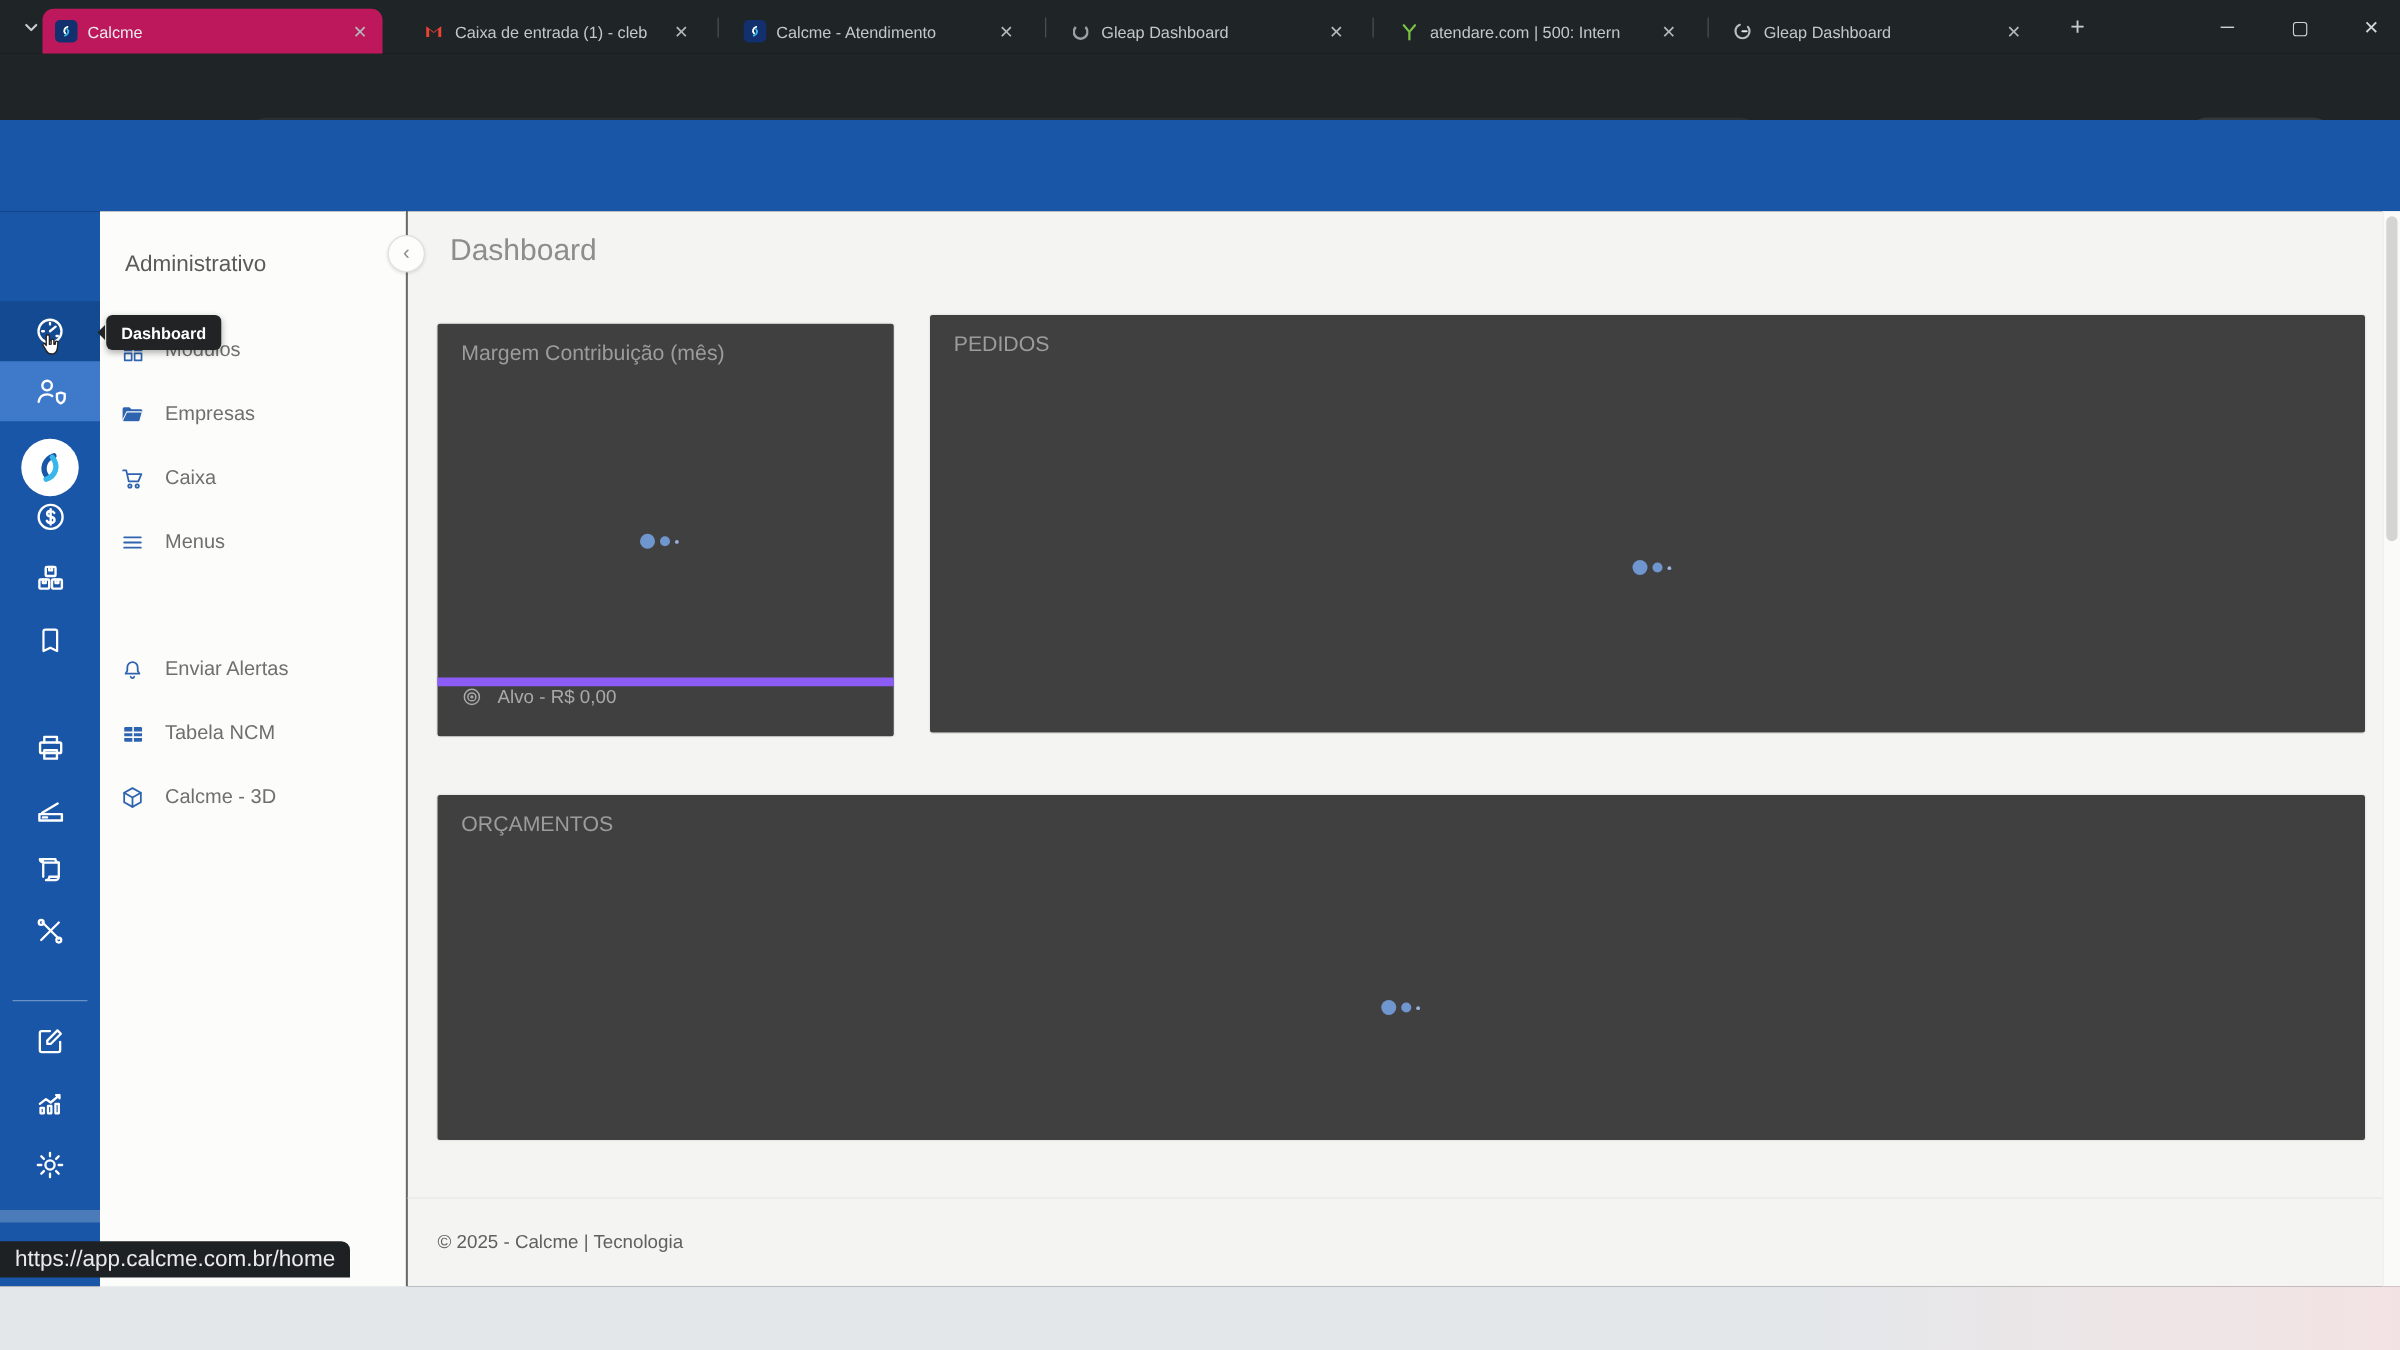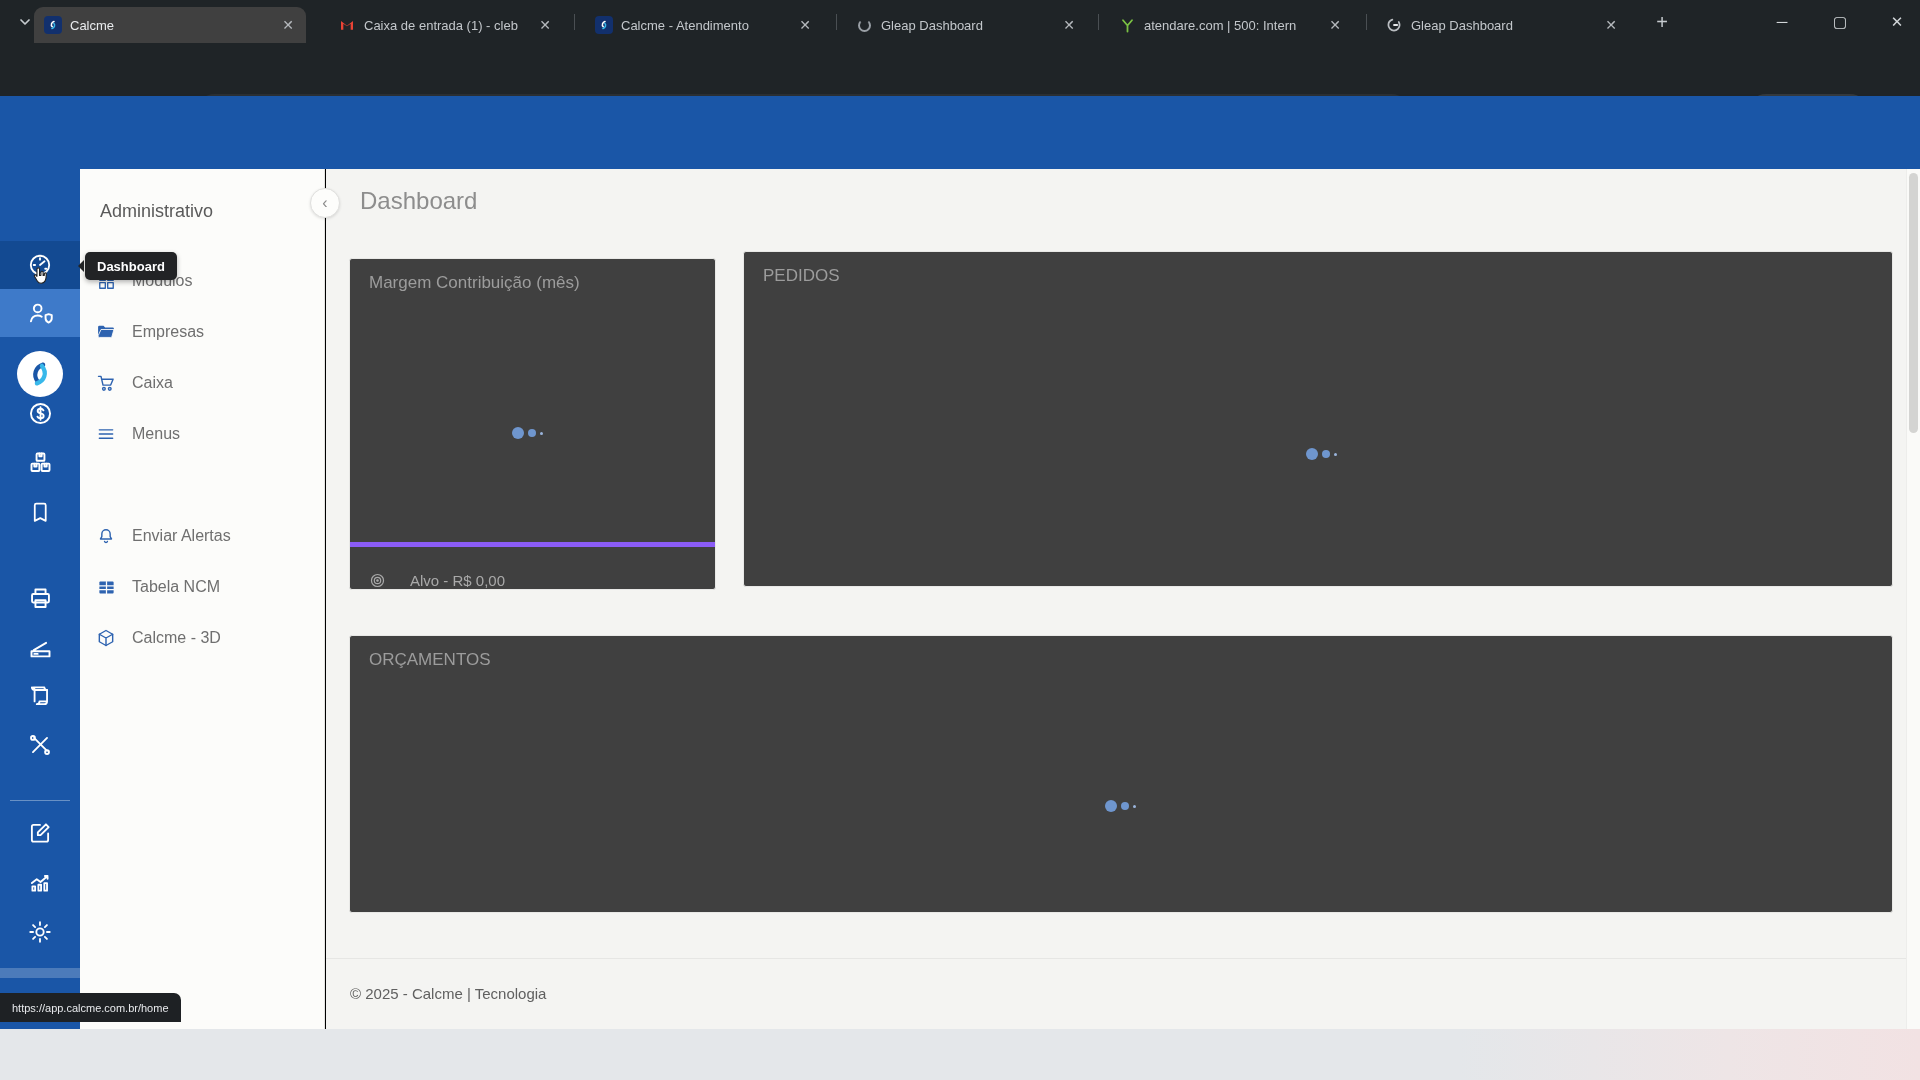--- a/index.html
+++ b/index.html
@@ -5,21 +5,21 @@
   *{margin:0;padding:0;box-sizing:border-box}
   html,body{width:1920px;height:1080px;overflow:hidden;background:#000}
   body{font-family:"Liberation Sans","DejaVu Sans",sans-serif;position:relative}
   .abs{position:absolute}
   .i{display:flex;align-items:center;justify-content:center}
   svg{display:block;fill:none;stroke:currentColor;stroke-width:1.7;stroke-linecap:round;stroke-linejoin:round}
 
   
   #tabbar{left:0;top:0;width:1920px;height:43px;background:#1f2427}
   .tab{position:absolute;top:7px;height:36px;border-radius:9px 9px 0 0;display:flex;align-items:center;gap:8px;padding:0 10px;font-size:13px;color:#c3c7cb;overflow:hidden}
-  .tab.active{background:#404040;color:#e9ebed}
+  .tab.active{background:#be185d;color:#e9ebed}
   .tab .title{white-space:nowrap;overflow:hidden;text-overflow:clip;flex:1}
   .tab .close{font-size:14px;color:#b5b9bd;flex:0 0 auto;width:16px;text-align:center}
   .fav{width:18px;height:18px;flex:0 0 auto;border-radius:4px;display:flex;align-items:center;justify-content:center}
   .fav.calcme{background:#12306d}
   .sep{position:absolute;top:14px;width:1px;height:16px;background:#4a4f53}
   .winbtn{position:absolute;top:0;height:43px;width:46px;color:#d2d6d9;font-size:15px;display:flex;align-items:center;justify-content:center}
   #toolbar{left:0;top:43px;width:1920px;height:53px;background:#1f2427}
   .tbico{position:absolute;top:53px;width:34px;height:34px;color:#c6cbcf;border-radius:50%}
   #omnibox{left:196px;top:51px;width:1214px;height:37px;background:#2a2f33;border-radius:19px;position:absolute;display:flex;align-items:center}
   #urltext{color:#e8eaed;font-size:15px;margin-left:14px}
@@ -59,26 +59,26 @@
   #back-chip{position:absolute;left:310px;top:188px;width:30px;height:30px;border-radius:50%;background:#fdfdfb;border:1px solid #e0e0de;color:#8b8b8b;font-size:16px;z-index:5;box-shadow:0 1px 3px rgba(0,0,0,.12)}
 
   
   #main{left:326px;top:169px;width:1594px;height:860px;background:#f4f4f2}
   #page-title{position:absolute;left:34px;top:18px;font-size:24px;color:#8d8d8d}
   .card{position:absolute;background:#404040;border:1px solid #e8e8e6;border-radius:3px}
   .card .ctitle{position:absolute;left:19px;top:14px;font-size:17px;color:#9c9c9c}
   .spinner{position:absolute;display:flex;align-items:center;gap:4px}
   .spinner b{border-radius:50%;background:#6f96ce;display:block}
   .d1{width:12px;height:12px}.d2{width:8px;height:8px}.d3{width:3px;height:3px;background:#9ab4dc !important}
-  #card1-footer{position:absolute;left:0;bottom:0;width:100%;height:47px;border-top:5px solid #8b5cf6;display:flex;align-items:flex-end;gap:24px;padding-left:19px;color:#a9a9a9;font-size:15px}
+  #card1-footer{position:absolute;left:0;bottom:0;width:100%;height:47px;border-top:7px solid #8b5cf6;display:flex;align-items:flex-start;gap:12px;padding-left:19px;color:#a9a9a9;font-size:15px}
   #main-footer{position:absolute;left:0;top:789px;width:1594px;border-top:1px solid #e6e6e4;height:70px}
   #main-footer .txt{position:absolute;left:24px;top:26px;font-size:15px;color:#606060}
   #scrollbar{position:absolute;right:0;top:0;width:14px;height:860px;background:#fafaf8;border-left:1px solid #ededeb}
   #scrollbar .thumb{position:absolute;left:2px;top:4px;width:9px;height:260px;border-radius:5px;background:#d4d4d2}
-  #statusbubble{left:0;top:993px;height:29px;background:#1e2124;color:#e8eaed;font-size:11px;display:flex;align-items:center;padding:0 12px;border-radius:0 7px 0 0;z-index:9}
+  #statusbubble{left:0;top:993px;height:29px;background:#1e2124;color:#e8eaed;font-size:18px;display:flex;align-items:center;padding:0 12px;border-radius:0 7px 0 0;z-index:9}
 
   
   #taskbar{left:0;top:1029px;width:1920px;height:51px;background:linear-gradient(90deg,#e4e7ea 0%,#e4e7ea 76%,#eee5e6 90%,#f2e2e3 100%)}
 </style>
 </head>
 <body>
 
 <div id="tabbar" class="abs">
   <div class="abs i" style="left:12px;top:10px;width:26px;height:24px;color:#c6cbcf">
       <svg width="14" height="14" viewBox="0 0 14 14">

